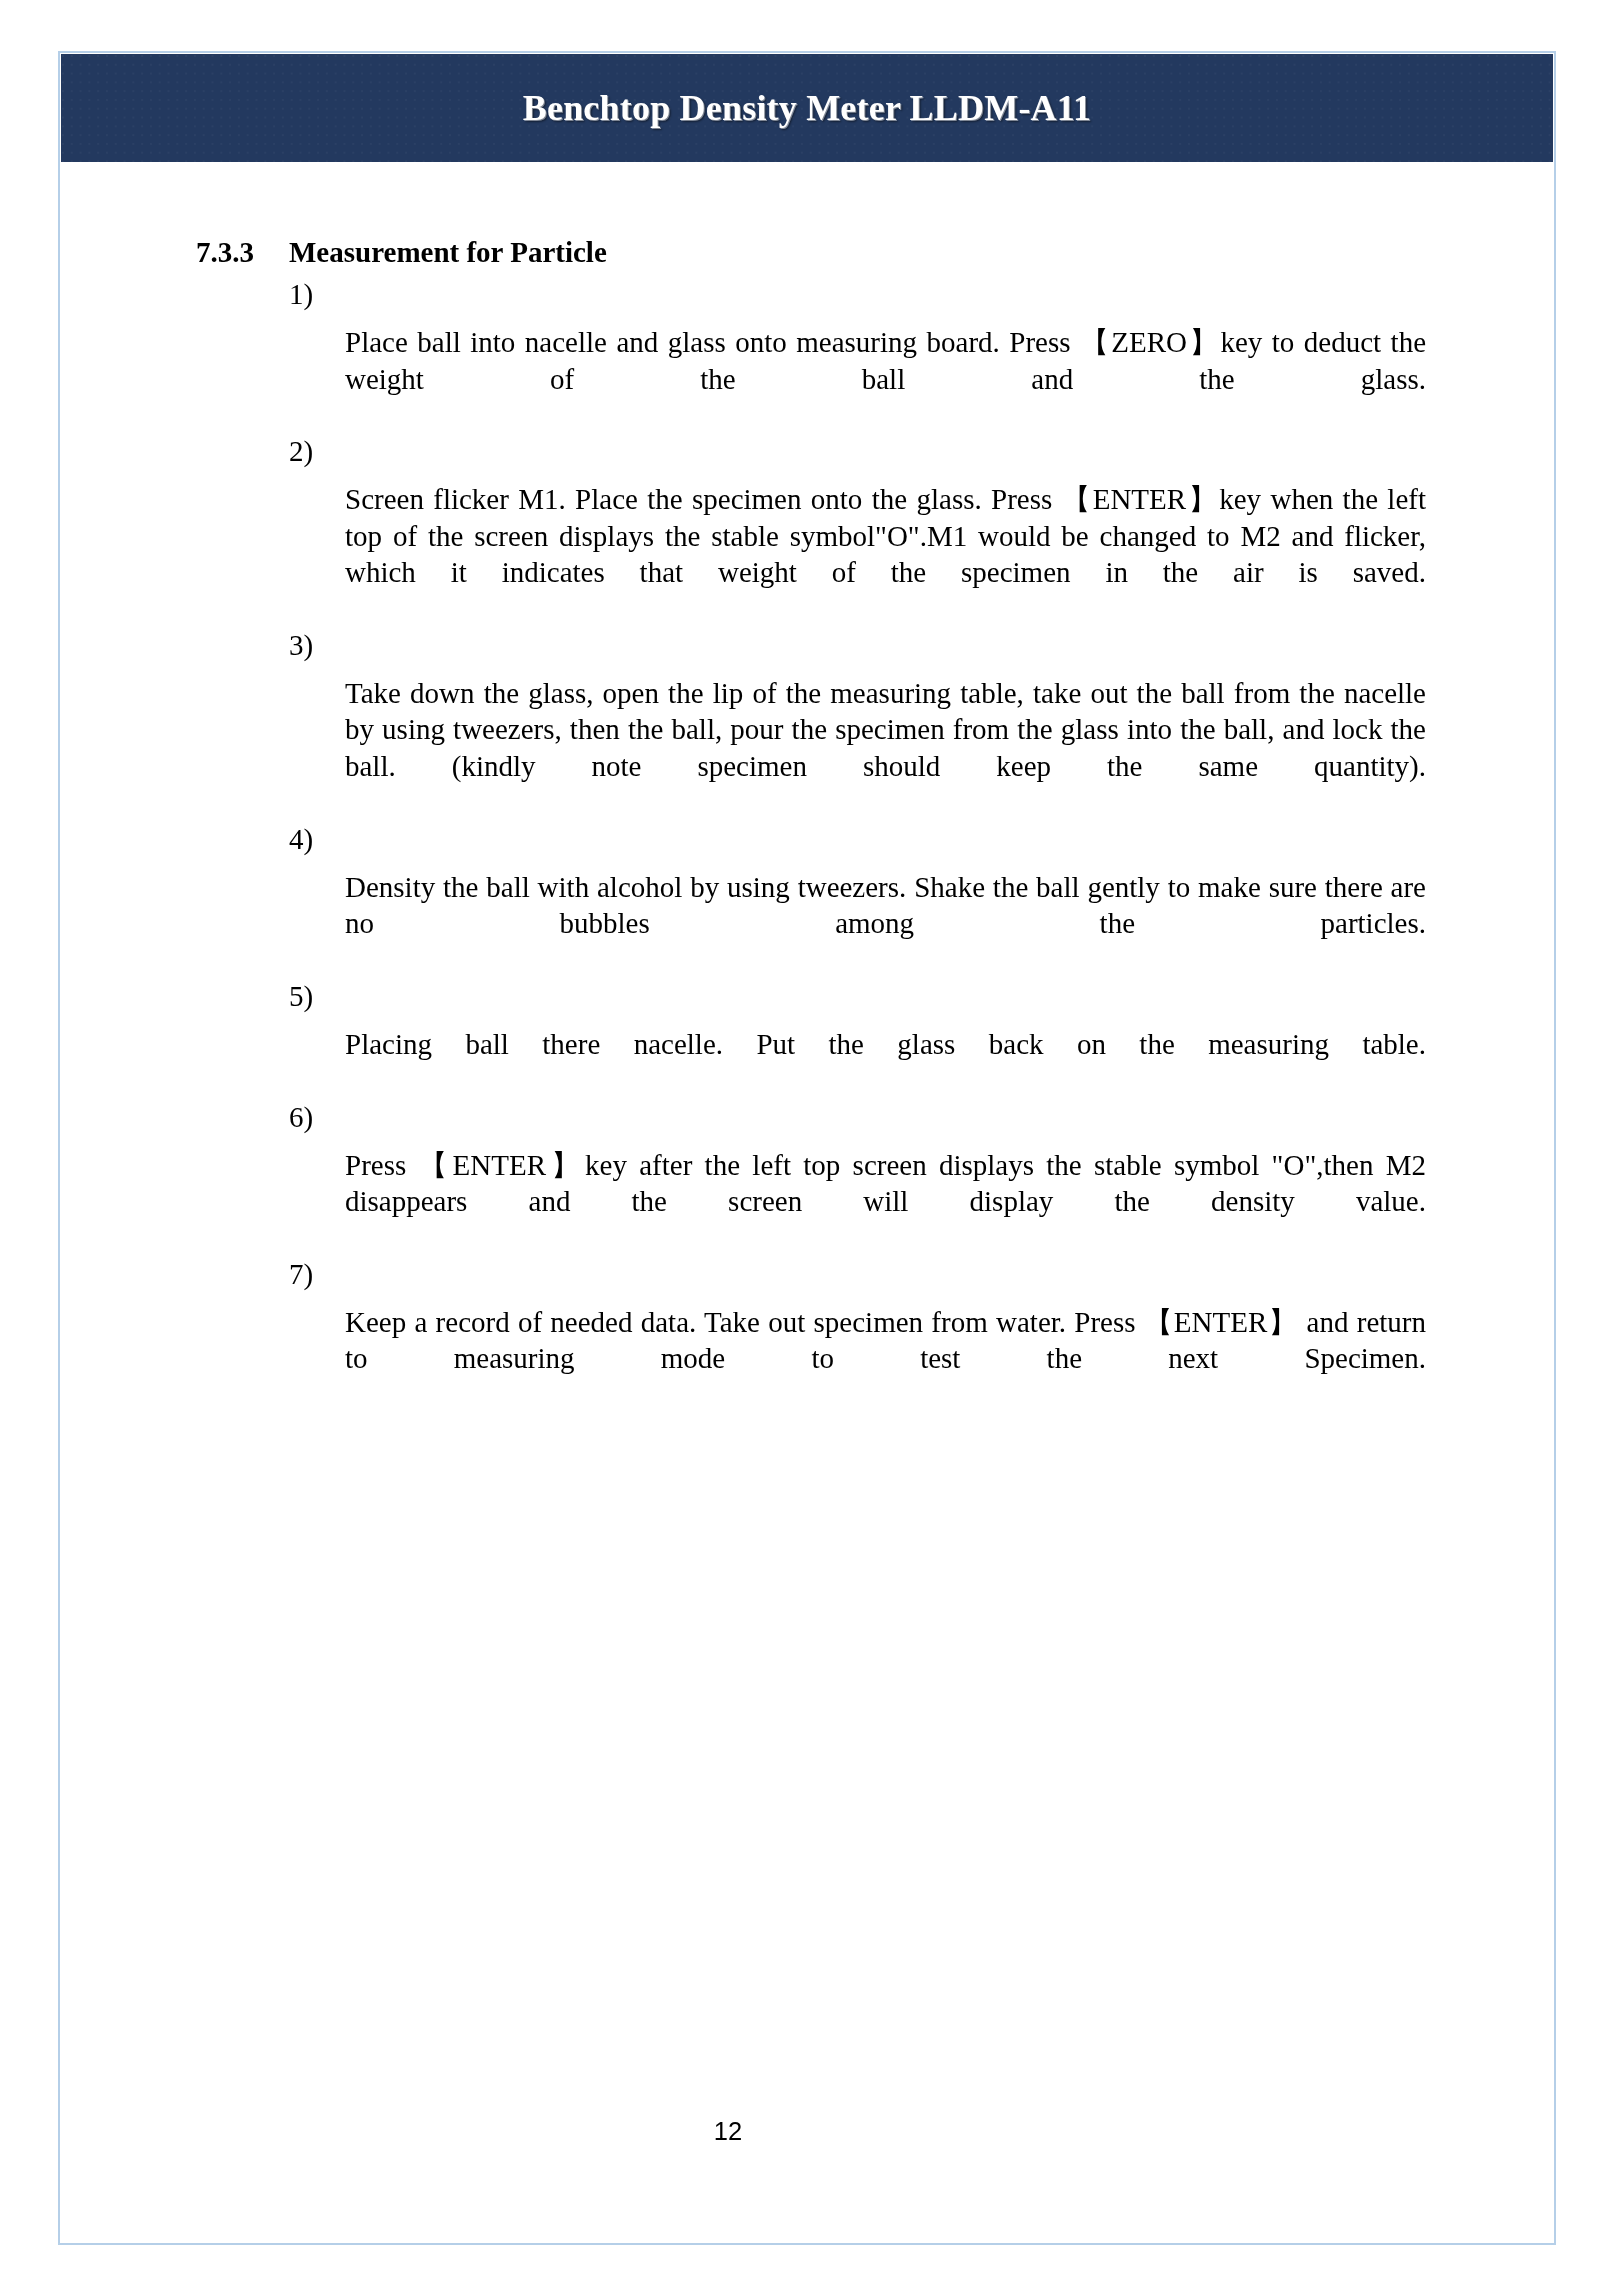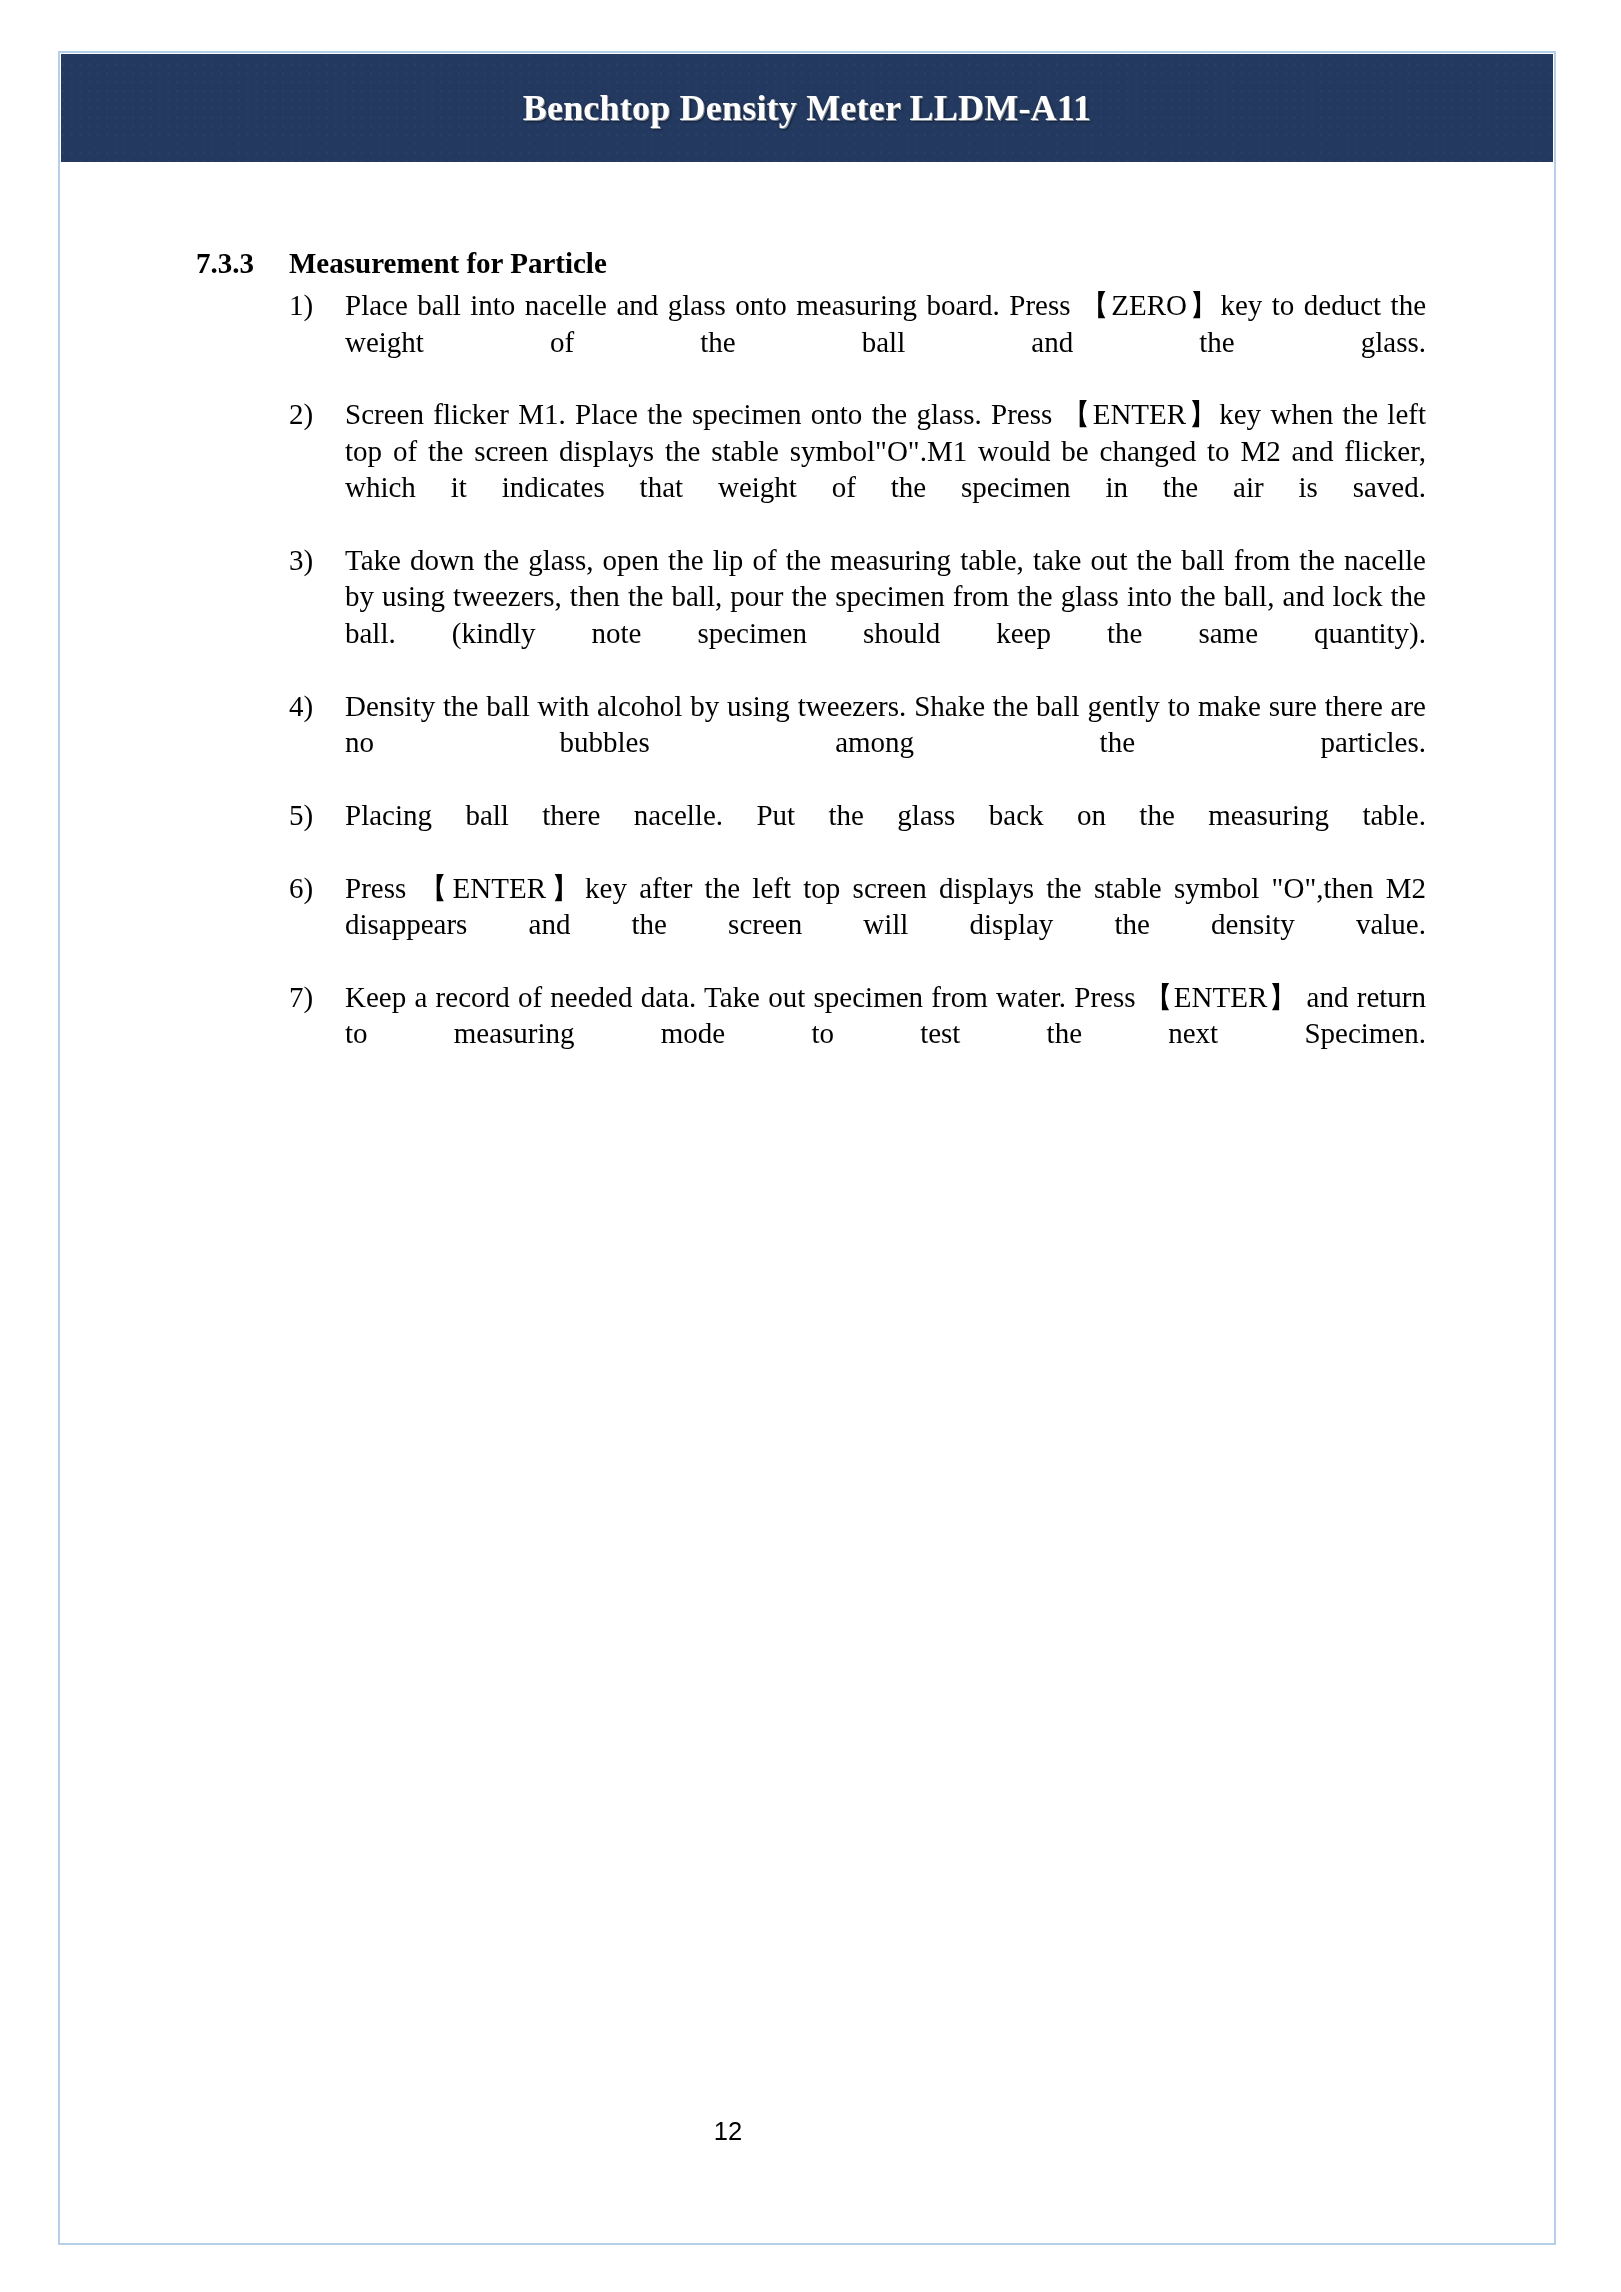--- a/index.html
+++ b/index.html
@@ -70,21 +70,20 @@
     color: #000000;
     line-height: 1.22;
     margin-top: 88px;
   }
   .section-heading .num {
     width: 93px;
     flex: 0 0 93px;
   }
   .section-heading .ttl {
     flex: 1 1 auto;
-    margin-top: 11px;
   }
 
   
   ol.steps {
     list-style: none;
     margin: 0;
     padding: 0;
     width: 1137px;
     margin-left: 289px;
     margin-top: 5.9px;
@@ -102,20 +101,21 @@
     flex: 0 0 56px;
     width: 56px;
     text-align: left;
     white-space: nowrap;
   }
   ol.steps > li .body {
     flex: 1 1 auto;
     text-align: justify;
     text-justify: inter-word;
     hyphens: none;
+    margin-top: 48px;
   }
   
   ol.steps > li .body::after {
     content: "";
     display: inline-block;
     width: 100%;
   }
 
   
   .page-number {

